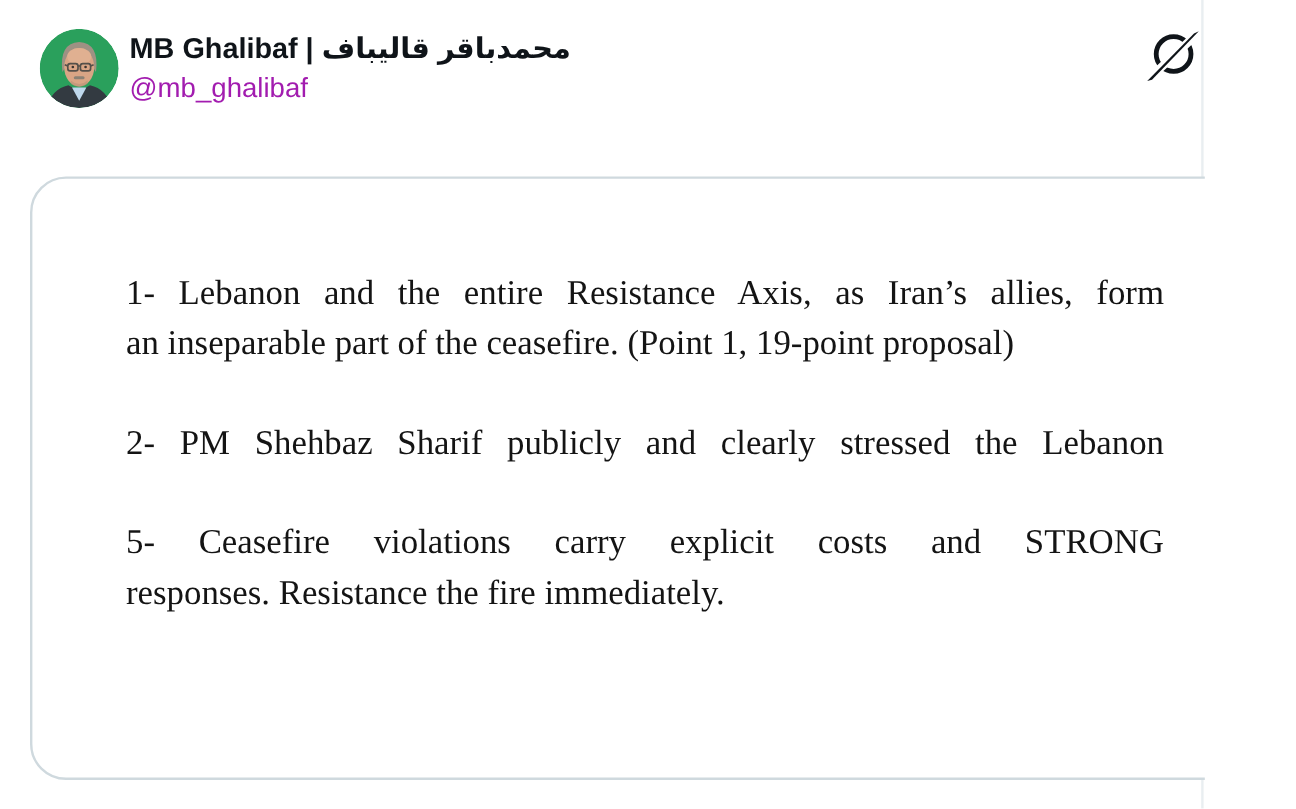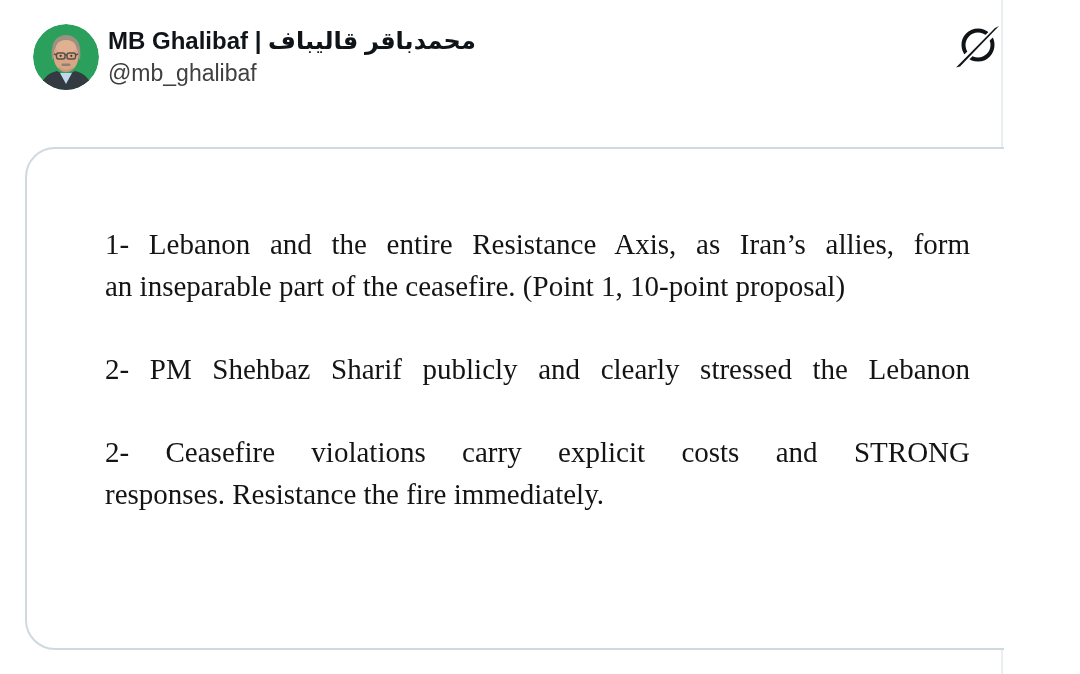--- a/index.html
+++ b/index.html
@@ -18,21 +18,21 @@
     position:absolute; left:0; top:0; width:66px; height:66px; border:none; padding:0;
     background:transparent; border-radius:50%; cursor:pointer;
   }
   .avatar-btn svg { display:block; border-radius:50%; }
   .author-block { position:absolute; left:75px; top:2px; }
   .display-name {
     font-size:24px; font-weight:bold; color:#0f1419; line-height:30px;
     text-decoration:none; display:block; unicode-bidi:plaintext; direction:ltr;
   }
   .handle {
-    font-size:23px; font-weight:400; color:#404040; line-height:30px;
+    font-size:23px; font-weight:400; color:#a21caf; line-height:30px;
     text-decoration:none; display:block; margin-top:2px;
   }
   .icon-btn {
     position:absolute; border:none; background:transparent; padding:0; cursor:pointer;
   }
   .grok-btn  { left:922px; top:0;  width:46px; height:46px; }
   .more-btn  { left:978px; top:14px; width:44px; height:16px; }
 
   
   .image-card {
@@ -115,28 +115,28 @@
         <circle cx="36" cy="7" r="4" fill="#546a7a"></circle>
       </svg>
     </button>
   </div>
 
   <div class="image-card">
     <div class="image-card-inner">
 
       <div class="para">
         <div class="line-just">1- Lebanon and the entire Resistance Axis, as Iran’s allies, form</div>
-        <div class="line-last">an inseparable part of the ceasefire. (Point 1, 10-point proposal)</div>
+        <div class="line-last">an inseparable part of the ceasefire. (Point 1, 19-point proposal)</div>
       </div>
 
       <div class="para">
         <div class="line-just">2- PM Shehbaz Sharif publicly and clearly stressed the Lebanon</div>
       </div>
 
       <div class="para">
-        <div class="line-just">2- Ceasefire violations carry explicit costs and STRONG</div>
+        <div class="line-just">5- Ceasefire violations carry explicit costs and STRONG</div>
         <div class="line-last">responses. Resistance the fire immediately.</div>
       </div>
 
     </div>
   </div>
 
 </div>
 
 </body></html>

